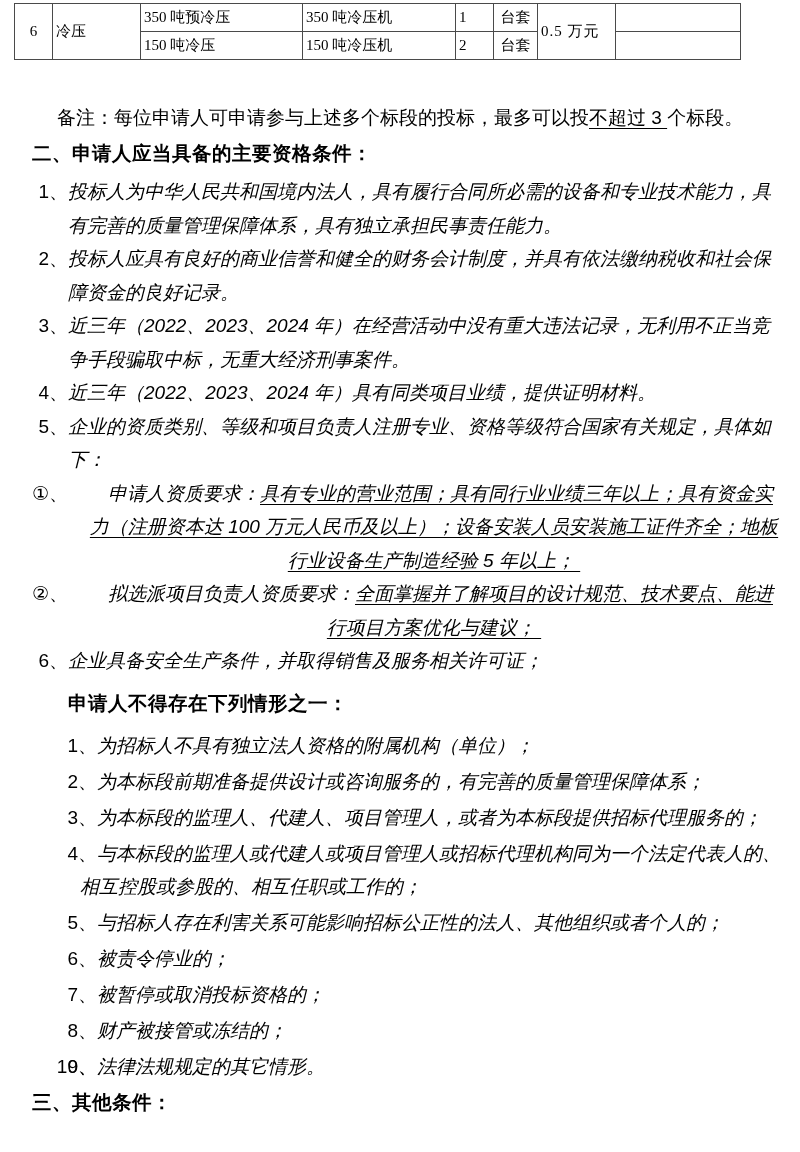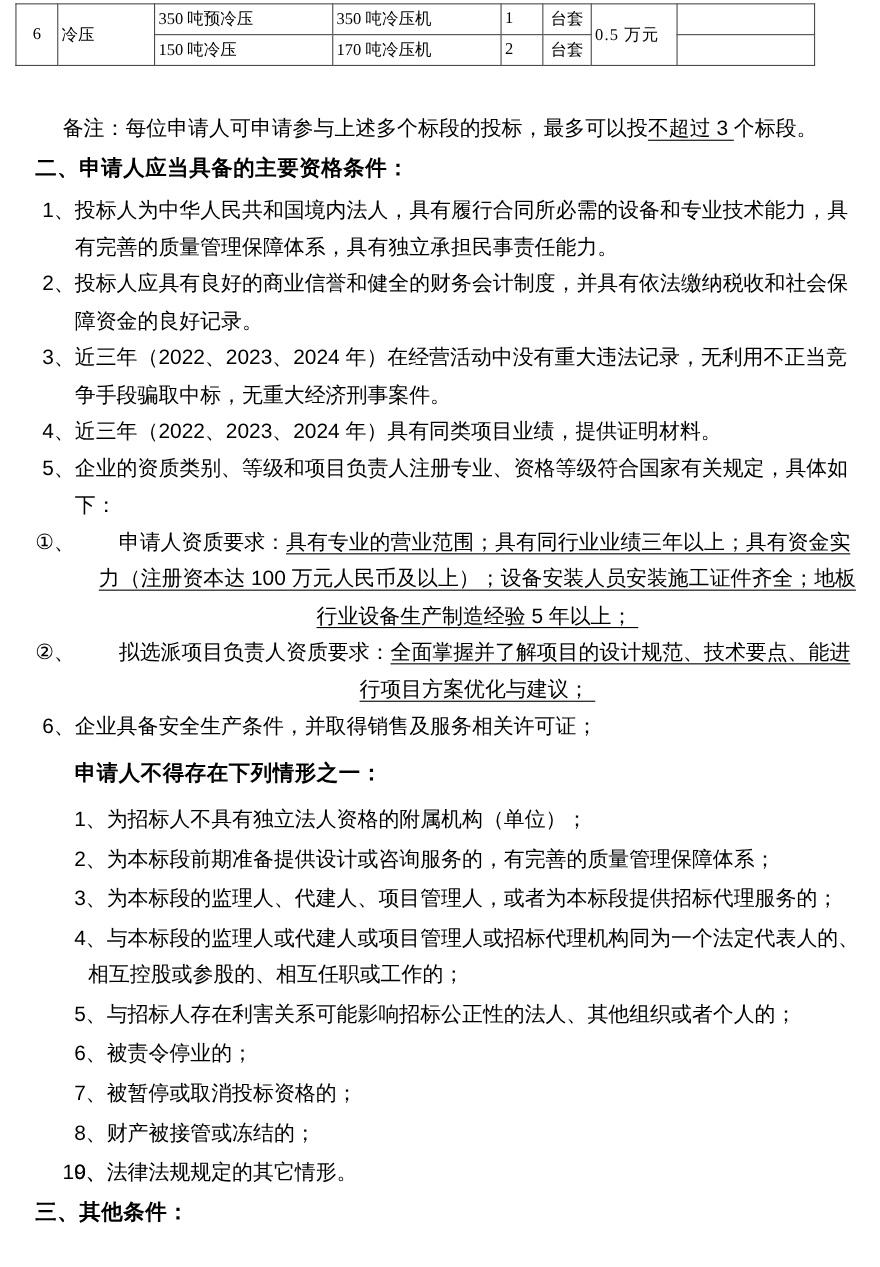--- a/index.html
+++ b/index.html
@@ -46,21 +46,21 @@
     letter-spacing:0.5px;
   }
   .h-sec3{margin-top:6px;}
 
   
   .list1{margin-top:10px;font-size:19px;line-height:33.5px;}
   .list2{margin-top:14px;font-size:19px;line-height:33.5px;}
   .li{position:relative;}
   .list1 > .li{padding-left:68px;}
   .list1 > .li > .num{position:absolute;left:0;top:0;width:68px;text-align:right;}
-  .li .txt{white-space:pre-wrap;}
+  .li .txt{white-space:pre-wrap;font-style:italic;}
 
   .sub{position:relative;padding-left:94px;}
   .sub .num{position:absolute;left:0;top:0;width:107px;text-align:right;}
   .sub .txt{text-indent:13px;text-align:center;}
 
   .list2 > .li{padding-left:80px;margin-bottom:2.5px;}
   .list2 > .li > .num{position:absolute;left:0;top:0;width:97px;text-align:right;}
   .list2 > .li .txt{text-indent:17px;}
 </style>
 </head>
@@ -85,21 +85,21 @@
         <td rowspan="2">冷压</td>
         <td>350 吨预冷压</td>
         <td>350 吨冷压机</td>
         <td>1</td>
         <td class="c-unit">台套</td>
         <td class="c-price" rowspan="2">0.5 万元</td>
         <td></td>
       </tr>
       <tr>
         <td>150 吨冷压</td>
-        <td>170 吨冷压机</td>
+        <td>150 吨冷压机</td>
         <td>2</td>
         <td class="c-unit">台套</td>
         <td></td>
       </tr>
     </tbody>
   </table>
 
   <p class="remark"><span>备注：每位申请人可申请参与上述多个标段的投标，最多可以投</span><span class="u">不超过 3 </span><span>个标段。</span></p>
 
   <div class="h-sec">二、申请人应当具备的主要资格条件：</div>

